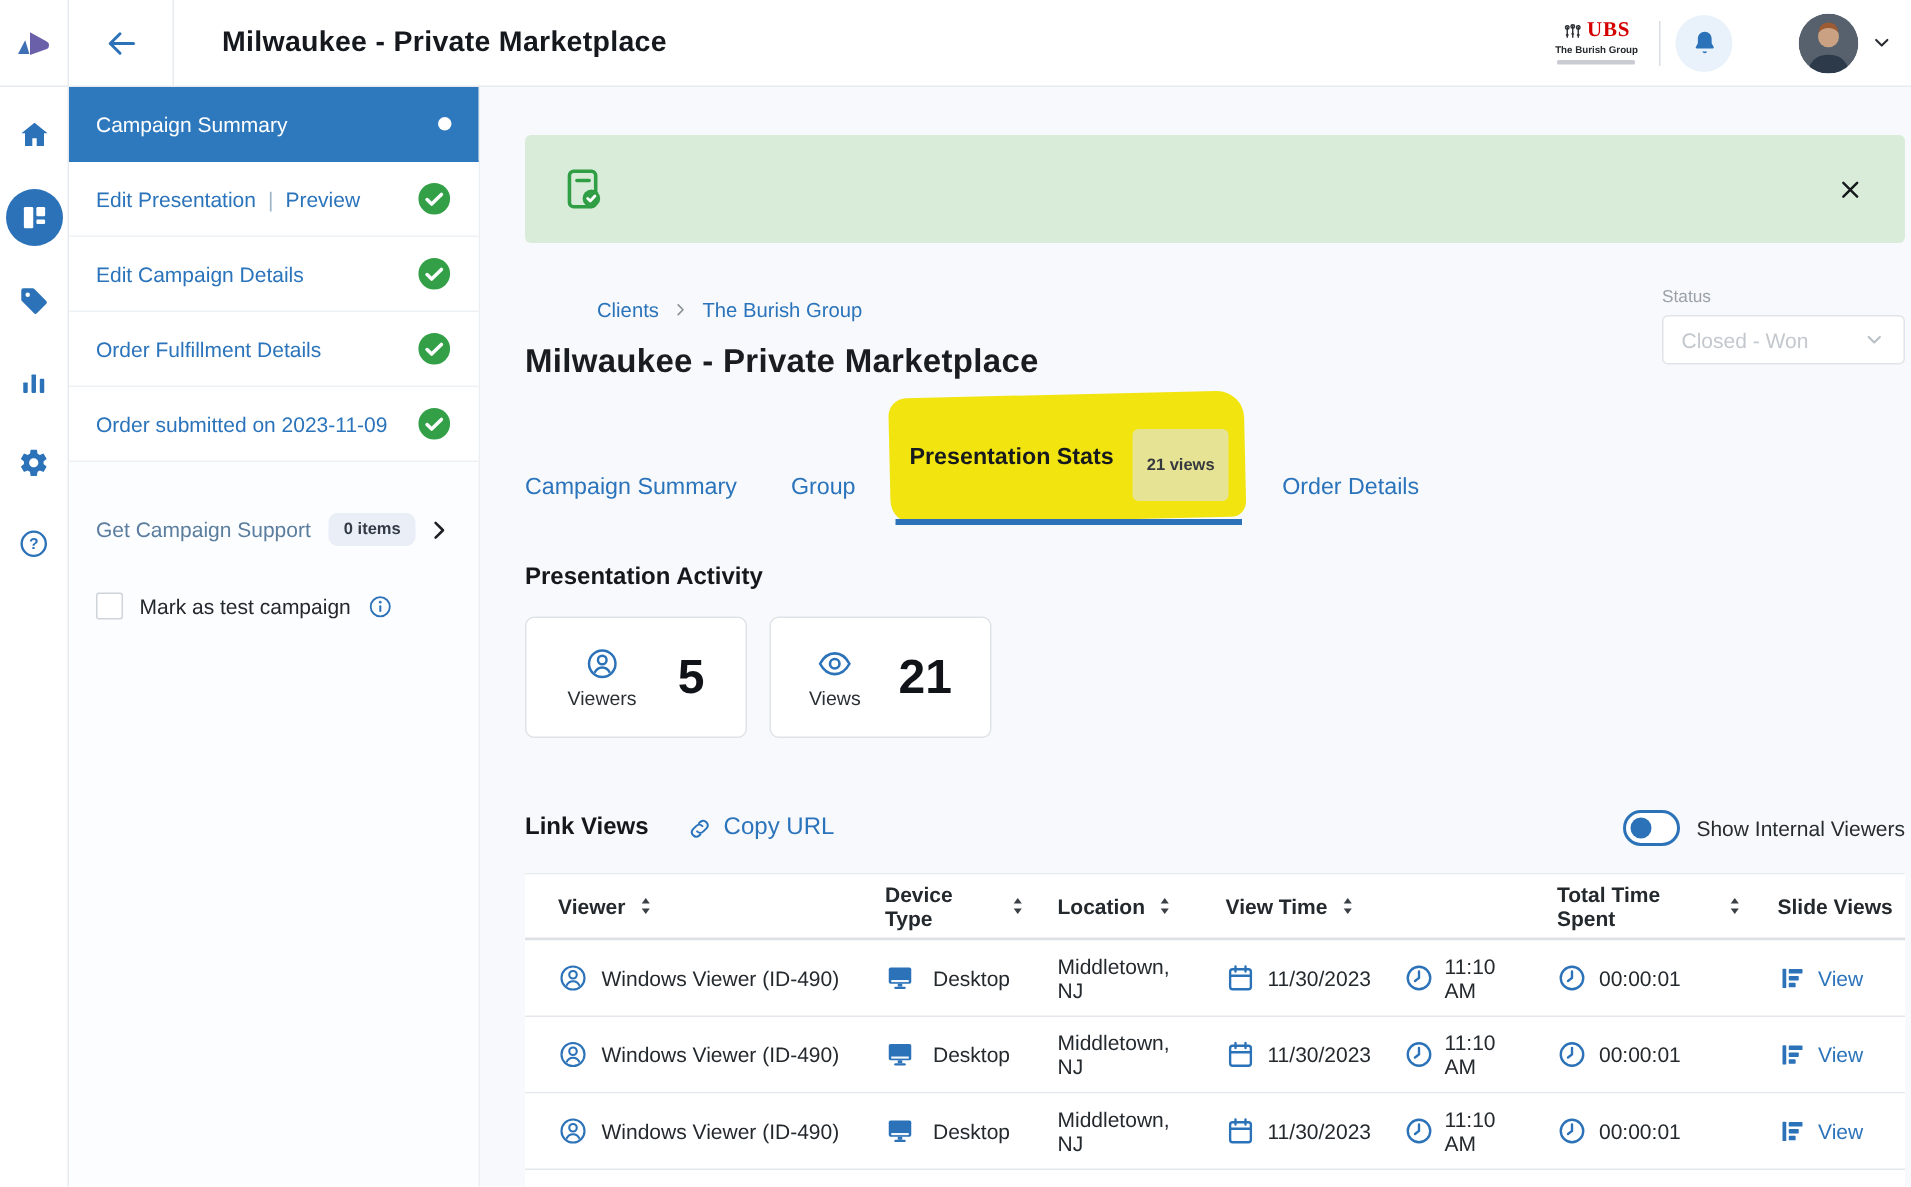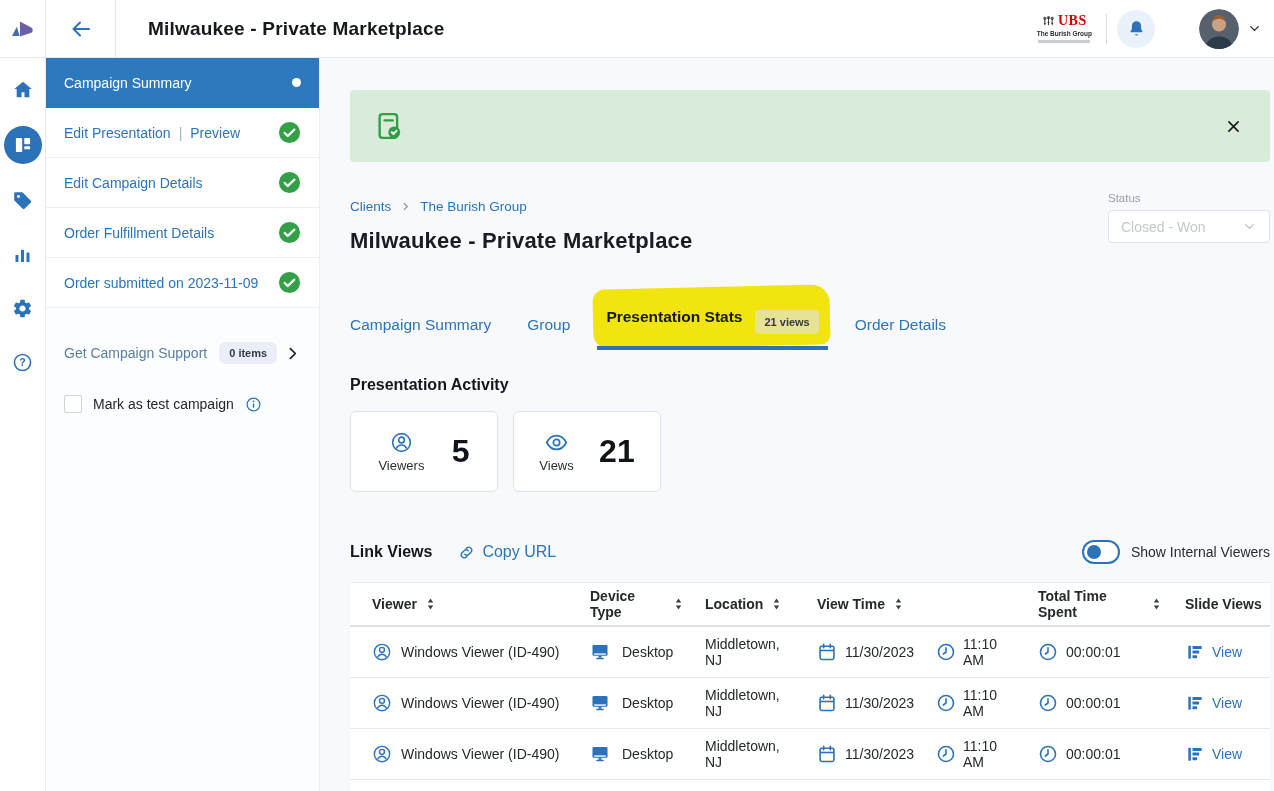--- a/index.html
+++ b/index.html
@@ -58,38 +58,38 @@
   
   .main { position:absolute; top:58px; left:320px; right:0; bottom:0; background:#f7f9fc;
     padding:0 4px 0 30px; overflow:hidden; }
 
   .banner { margin-top:32px; height:72px; background:#d8ecd9; border-radius:4px;
     display:flex; align-items:center; padding:0 24px; }
   .banner-text { font-size:15px; font-weight:700; color:#15191e; margin-left:16px; }
   .banner-close { margin-left:auto; cursor:pointer; display:flex; padding:4px; }
 
   .head-wrap { position:relative; }
-  .breadcrumb { margin-top:37px; display:flex; align-items:center; gap:9px; font-size:13.5px; color:#2b74bb; }
+  .breadcrumb { margin-top:37px; display:flex; align-items:center; gap:9px; font-size:13.5px; color:#2b74bb;margin-left:48px; }
   .crumb { cursor:pointer; }
   .page-title { margin-top:14px; font-size:22px; font-weight:700; color:#191d22; letter-spacing:.2px; }
   .status-block { position:absolute; right:0; top:-7px; width:162px; }
   .status-label { font-size:11.5px; color:#9aa1a8; }
   .status-select { margin-top:6px; height:33px; background:#fff; border:1px solid #e0e4e9; border-radius:4px;
     display:flex; align-items:center; justify-content:space-between; padding:0 12px;
     color:#c3c8ce; font-size:14px; cursor:pointer; }
 
   .tabs { display:flex; align-items:flex-end; gap:36px; margin-top:46px; height:50px; }
   .tab { font-size:15.5px; color:#2b74bb; font-weight:500; padding-bottom:16px; cursor:pointer; }
   .tab.active { position:relative; z-index:0; color:#16191d; font-weight:600;
     display:flex; align-items:center; gap:13px; }
   .tab.active::before { content:""; position:absolute; z-index:-1; left:-13px; right:-12px; top:-13px; bottom:3px;
     background:#f2e40e; transform:rotate(-1.3deg); border-radius:12px 18px 10px 16px; }
   .tab.active::after { content:""; position:absolute; left:-9px; right:-9px; bottom:0; height:4px; background:#2b72b8; }
   .views-badge { background:rgba(222,226,230,.62); color:#35393d; font-size:11px; font-weight:600;
-    padding:6px 9px; border-radius:4px;margin-top:10px; }
+    padding:18px 9px; border-radius:4px;margin-top:10px; }
 
   .section-heading { margin-top:26px; font-size:16px; font-weight:700; color:#14181d; }
   .cards { display:flex; gap:15px; margin-top:17px; }
   .stat-card { width:148px; height:81px; background:#fff; border:1px solid #dfe3e8; border-radius:6px;
     display:flex; align-items:center; justify-content:space-evenly; }
   .stat-left { display:flex; flex-direction:column; align-items:center; gap:4px; }
   .stat-ic { width:23px; height:23px; color:#2b72b8; }
   .stat-label { font-size:13px; color:#2a2f34; }
   .stat-value { font-size:32px; font-weight:600; color:#101418; }
 

